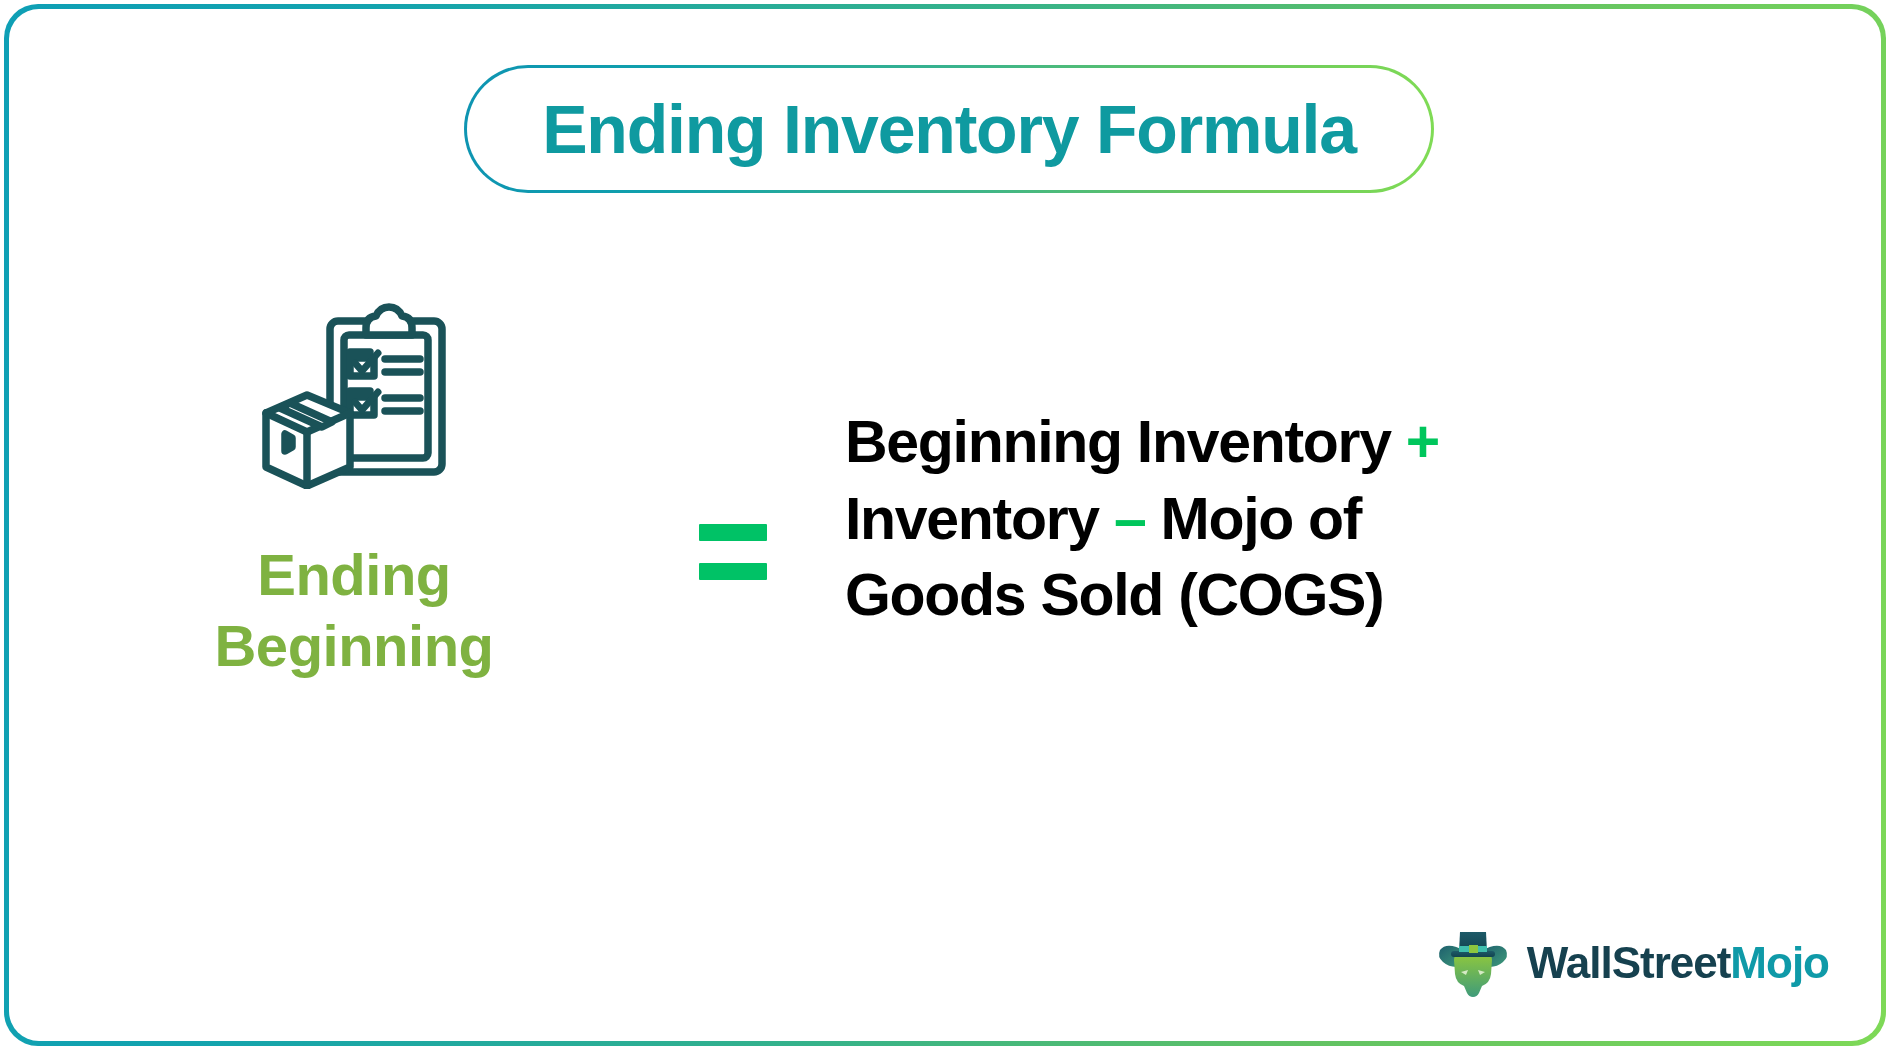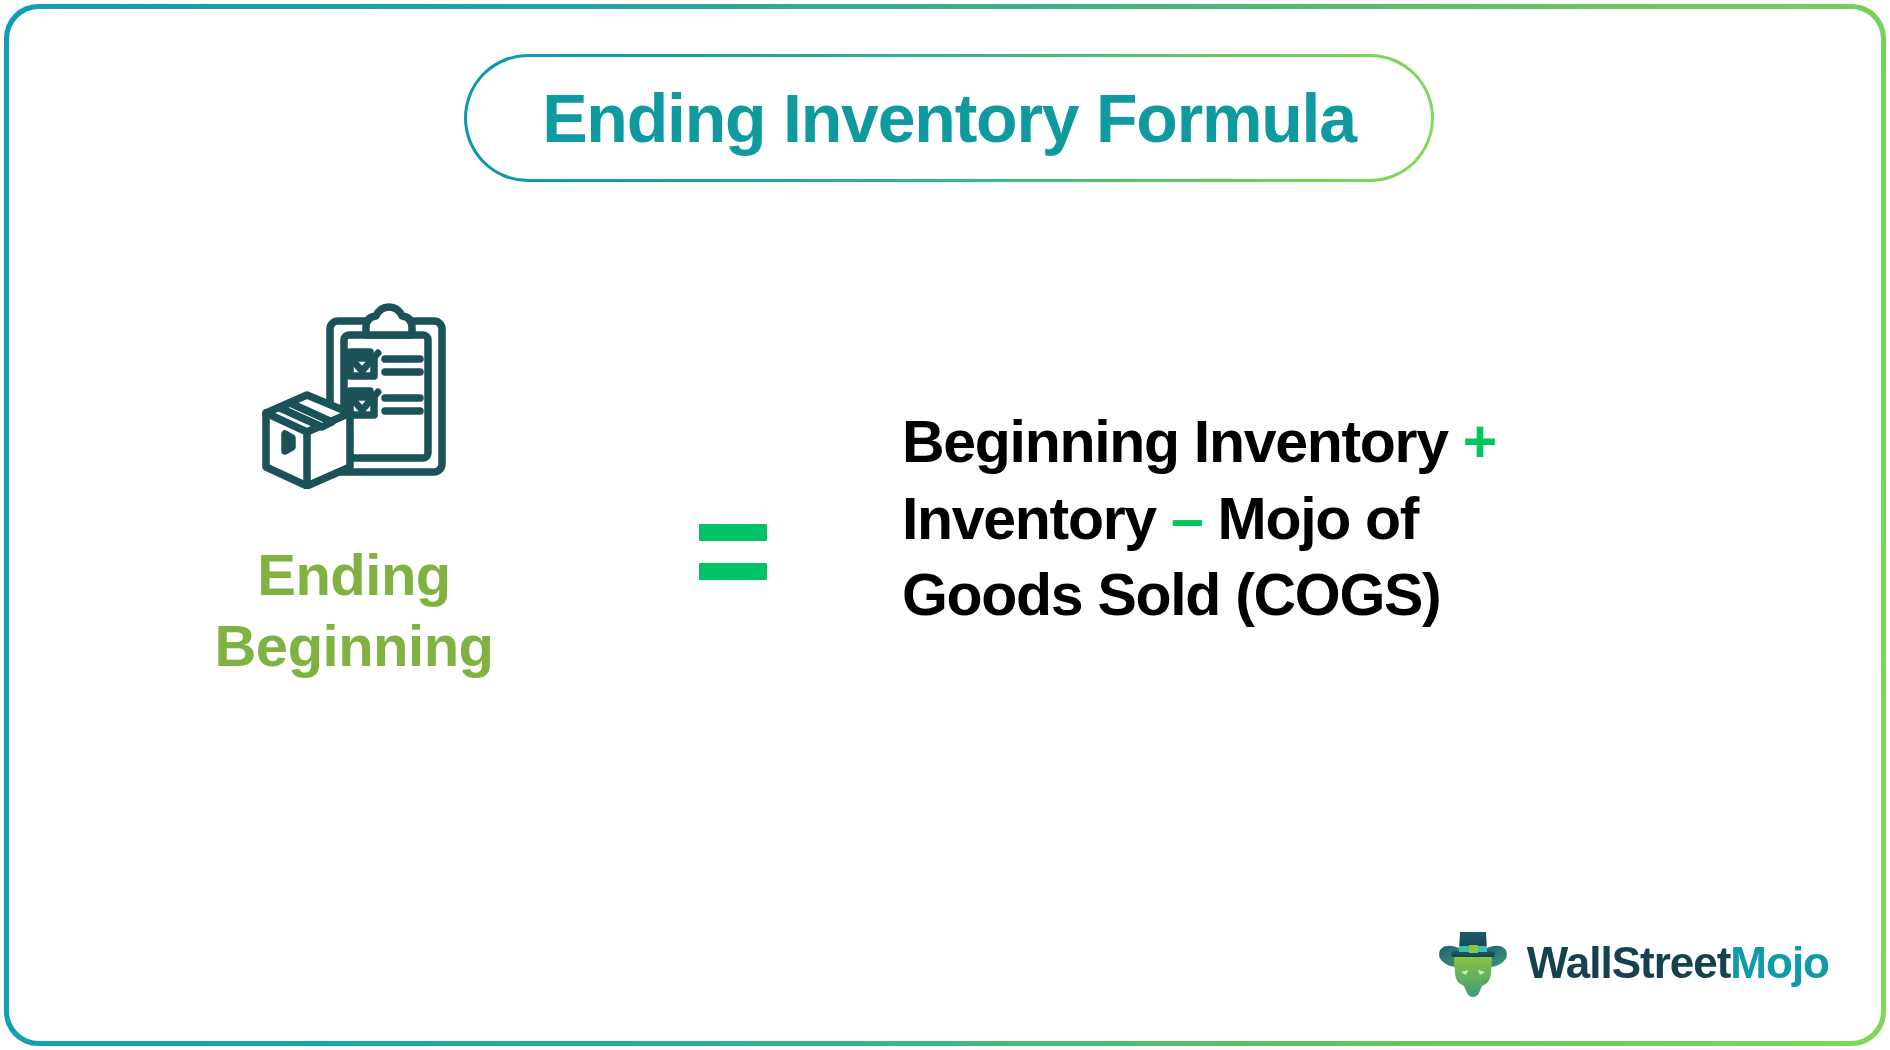--- a/index.html
+++ b/index.html
@@ -29,21 +29,21 @@
     background: #ffffff;
     border-radius: 30px;
     position: relative;
     overflow: hidden;
   }
 
   
   .title-pill-wrap {
     position: absolute;
     left: 455px;
-    top: 45px;
+    top: 56px;
     width: 970px;
     height: 128px;
     border-radius: 64px;
     padding: 3px;
     background: linear-gradient(95deg, #0e94b2 0%, #10a0ac 20%, #3cb48b 52%, #6ac75e 78%, #80dc55 100%);
   }
   .title-pill {
     width: 100%;
     height: 100%;
     background: #ffffff;
@@ -92,21 +92,21 @@
   .equals-bar {
     height: 17px;
     background: #00c266;
     border-radius: 1px;
   }
   .equals-bar + .equals-bar { margin-top: 22px; }
 
   
   .formula-block {
     position: absolute;
-    left: 893px;
+    left: 836px;
     top: 395px;
     width: 780px;
   }
   .formula-line {
     font-size: 59px;
     font-weight: bold;
     color: #000000;
     line-height: 1.30;
     letter-spacing: -1.3px;
     white-space: nowrap;

